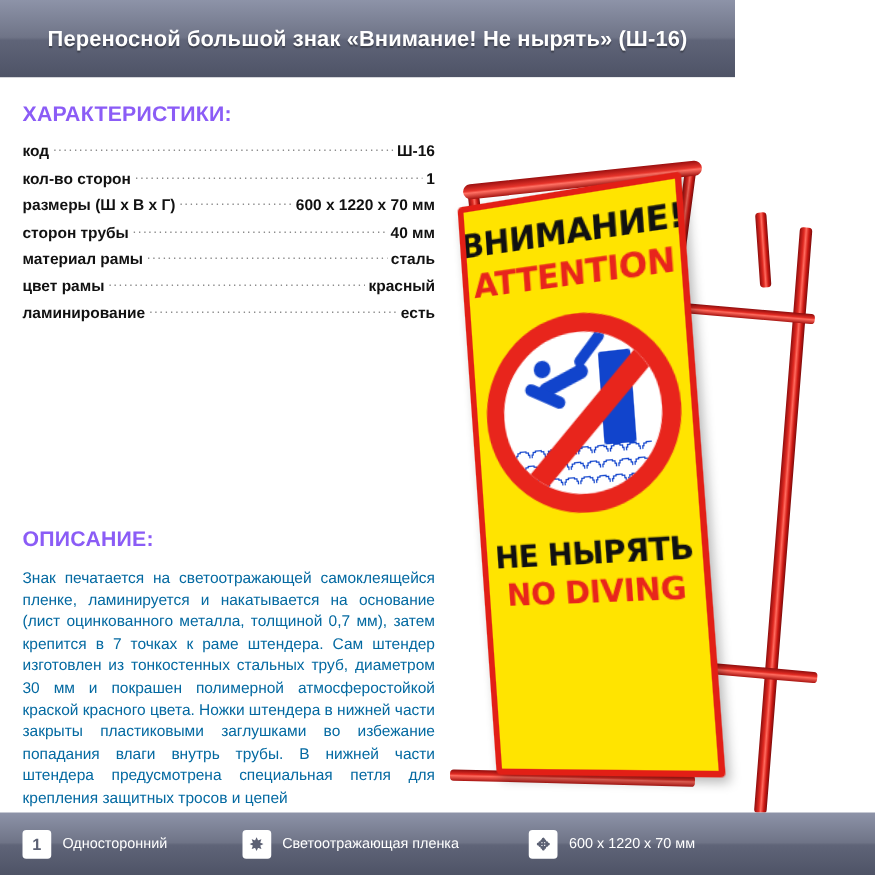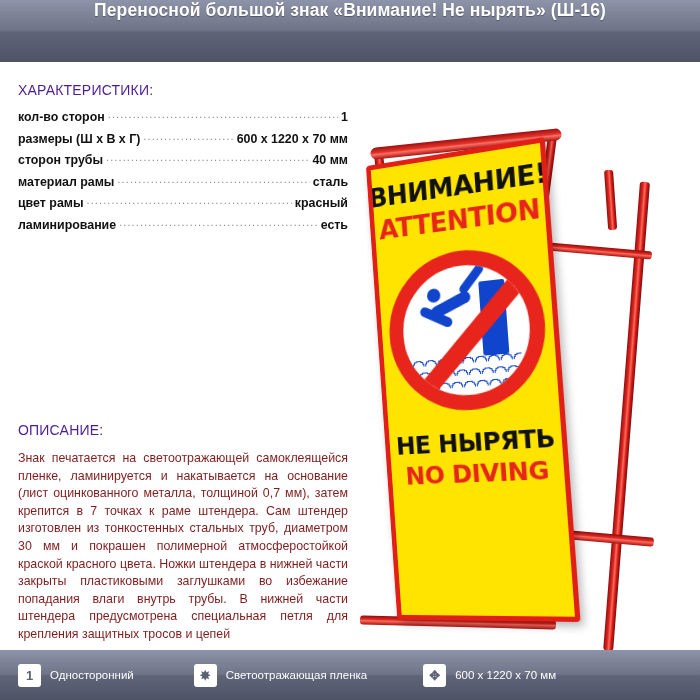--- a/index.html
+++ b/index.html
@@ -12,23 +12,23 @@
   #page {
     position: relative;
     width: 700px; height: 700px;
     overflow: hidden;
     background: #ffffff;
   }
 
   
   .header {
     position: absolute; left: 0; top: 0;
-    width: 700px; height: 62px;
+    width: 588px; height: 62px;
     background: linear-gradient(to bottom, #8d93a8 0%, #6f7487 48%, #5f6478 52%, #4e5366 100%);
-    display: flex; align-items: flex-start; justify-content: center;
+    display: flex; align-items: center; justify-content: center;
   }
   .header-title {
     color: #ffffff;
     font-size: 17.5px;
     font-weight: bold;
     letter-spacing: 0.1px;
     text-align: center;
     text-shadow: 0 1px 1px rgba(0,0,0,0.35);
     padding: 0 14px;
   }
@@ -40,23 +40,23 @@
     background: #ffffff;
   }
 
   
   .left-col {
     position: absolute;
     left: 18px; top: 20px;
     width: 340px;
   }
   .section-title {
-    color: #4c1d95;
-    font-size: 14px;
-    font-weight: normal;
+    color: #8b5cf6;
+    font-size: 17px;
+    font-weight: bold;
     margin-bottom: 12px;
     letter-spacing: 0.2px;
   }
   .spec-list { width: 330px; }
   .spec-row {
     display: flex;
     align-items: baseline;
     font-size: 12.4px;
     color: #111111;
     font-weight: bold;
@@ -85,21 +85,21 @@
 
   
   .desc-block {
     position: absolute;
     left: 18px; top: 360px;
     width: 330px;
   }
   .desc-text {
     font-size: 12.4px;
     line-height: 1.42;
-    color: #7f1d1d;
+    color: #0369a1;
     text-align: justify;
     margin-top: 2px;
   }
 
   
   .photo {
     position: absolute;
     left: 352px; top: 0;
     width: 348px; height: 588px;
     overflow: hidden;
@@ -273,20 +273,25 @@
   <div class="header">
     <div class="header-title">Переносной большой знак «Внимание! Не нырять» (Ш-16)</div>
   </div>
 
   <div class="content">
 
     <div class="left-col">
       <div class="section-title">ХАРАКТЕРИСТИКИ:</div>
       <div class="spec-list">
 
+        <div class="spec-row">
+          <span class="spec-label">код</span>
+          <span class="spec-dots"></span>
+          <span class="spec-value">Ш-16</span>
+        </div>
 
         <div class="spec-row">
           <span class="spec-label">кол-во  сторон</span>
           <span class="spec-dots"></span>
           <span class="spec-value">1</span>
         </div>
 
         <div class="spec-row">
           <span class="spec-label">размеры (Ш х В х Г)</span>
           <span class="spec-dots"></span>

